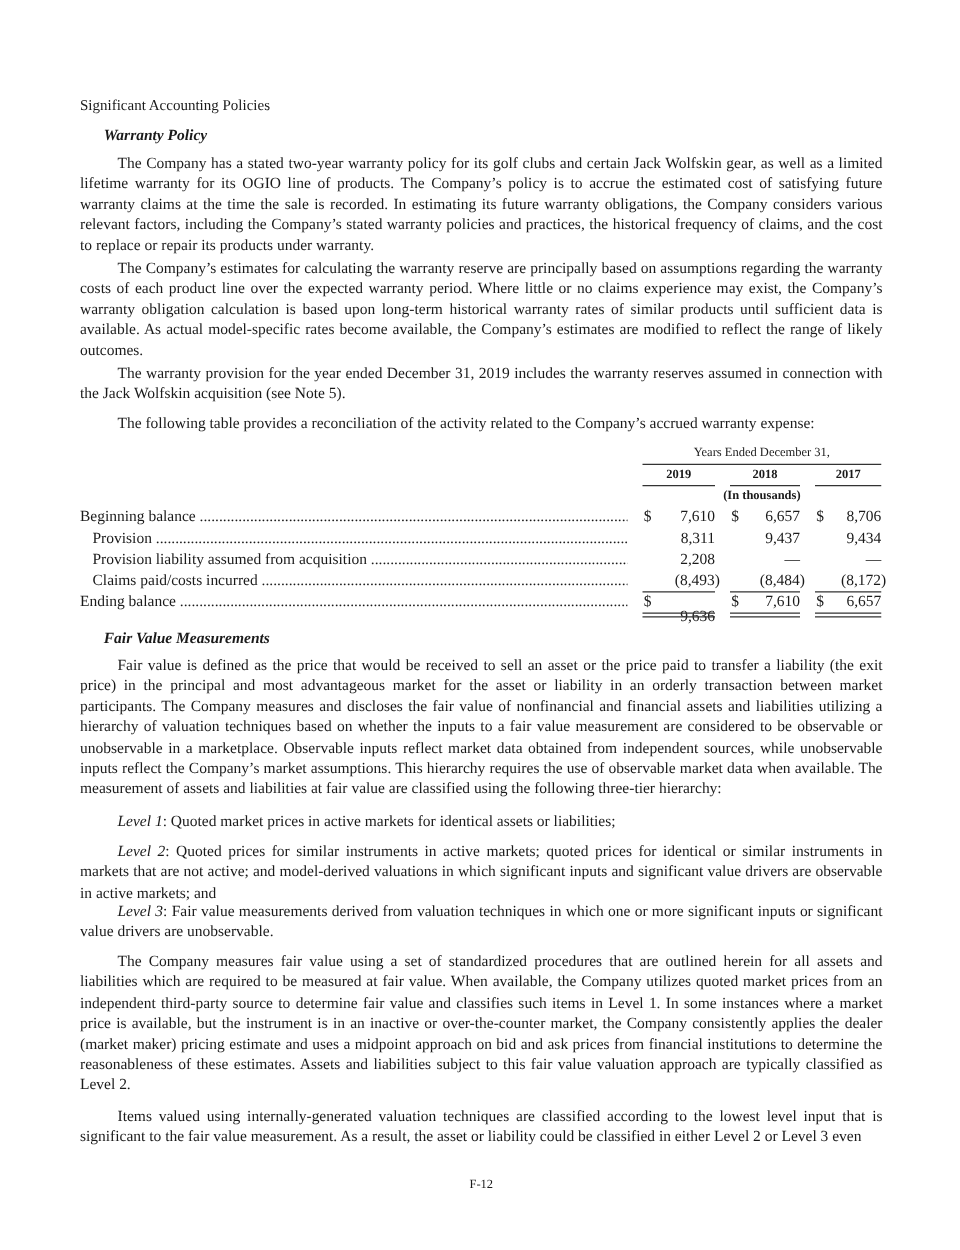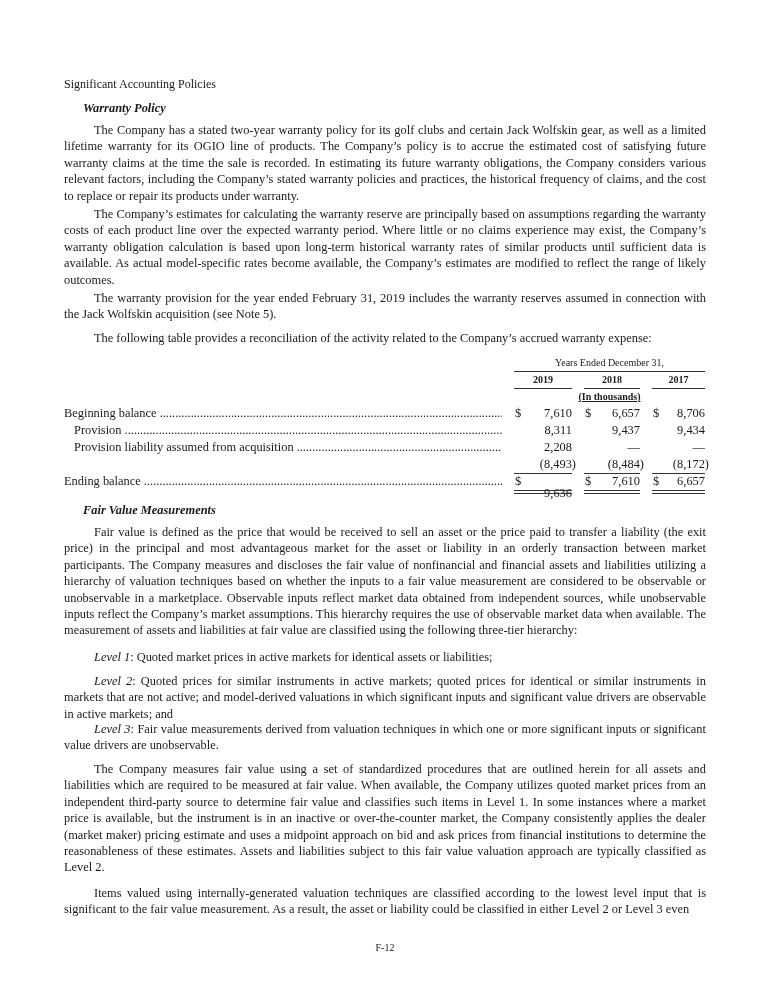--- a/index.html
+++ b/index.html
@@ -10,42 +10,42 @@
   .indent { text-indent: 30px; }
   .h1 { position: absolute; top: 77px; left: 0; font-weight: normal; font-size: 12px; }
   .h2 { font-style: italic; font-weight: bold; font-size: 12.4px; position: absolute; left: 19px; text-align: center; }
   .para { position: absolute; left: 0; width: 642px; }
   .lvl { font-style: italic; }
   
   .tbl { position: absolute; left: 0; width: 642px; font-size: 12.4px; }
   .th-years { position: absolute; left: 450px; width: 191px; text-align: center; font-weight: normal; font-size: 10px; top: 0; }
   .th-line { position: absolute; height: 0; border-top: 1.5px solid #333; }
   .th-year { position: absolute; text-align: center; font-weight: bold; font-size: 10px; }
-  .th-unit { position: absolute; left: 450px; width: 191px; text-align: center; font-weight: bold; font-size: 10px; text-decoration: underline; }
+  .th-unit { position: absolute; left: 450px; width: 191px; text-align: center; font-weight: bold; font-size: 10px; }
   .row { position: absolute; left: 0; width: 642px; height: 16px; }
   .row .label { position: absolute; left: 0; width: 438px; overflow: hidden; white-space: nowrap; }
   .row .label.sub { left: 10px; width: 428px; }
   .row .label::after { content: " ......................................................................................................................................................................................................................"; }
   .cur { position: absolute; }
   .val { position: absolute; text-align: right; }
   .rule { position: absolute; height: 0; border-top: 1px solid #333; }
   .drule { position: absolute; height: 2px; border-top: 1px solid #333; border-bottom: 1px solid #333; }
   .footer { position: absolute; top: 942px; left: 0; width: 642px; text-align: center; font-size: 10px; }
 </style>
 </head>
 <body>
 
 <div class="page">
 
   <div class="h1">Significant Accounting Policies</div>
   <div class="h2" style="top:101px;">Warranty Policy</div>
 
   <p class="txt indent para" style="top:122px;">The Company has a stated two-year warranty policy for its golf clubs and certain Jack Wolfskin gear, as well as a limited lifetime warranty for its OGIO line of products. The Company’s policy is to accrue the estimated cost of satisfying future warranty claims at the time the sale is recorded. In estimating its future warranty obligations, the Company considers various relevant factors, including the Company’s stated warranty policies and practices, the historical frequency of claims, and the cost to replace or repair its products under warranty.</p>
   <p class="txt indent para" style="top:206px;">The Company’s estimates for calculating the warranty reserve are principally based on assumptions regarding the warranty costs of each product line over the expected warranty period. Where little or no claims experience may exist, the Company’s warranty obligation calculation is based upon long-term historical warranty rates of similar products until sufficient data is available. As actual model-specific rates become available, the Company’s estimates are modified to reflect the range of likely outcomes.</p>
-  <p class="txt indent para" style="top:290px;">The warranty provision for the year ended February 31, 2019 includes the warranty reserves assumed in connection with the Jack Wolfskin acquisition (see Note 5).</p>
+  <p class="txt indent para" style="top:290px;">The warranty provision for the year ended December 31, 2019 includes the warranty reserves assumed in connection with the Jack Wolfskin acquisition (see Note 5).</p>
   <p class="txt indent para" style="top:330px;">The following table provides a reconciliation of the activity related to the Company’s accrued warranty expense:</p>
 
   <div class="tbl" style="top:357px;">
     <div class="th-years">Years Ended December 31,</div>
     <div class="th-line" style="top:14px; left:450px; width:191px;"></div>
 
     <div class="th-year" style="top:17px; left:450px; width:58px;">2019</div>
     <div class="th-year" style="top:17px; left:520px; width:56px;">2018</div>
     <div class="th-year" style="top:17px; left:588px; width:53px;">2017</div>
     <div class="th-line" style="top:31px; left:450px; width:58px;"></div>
@@ -71,20 +71,21 @@
     </div>
 
     <div class="row" style="top:83px;">
       <span class="label sub">Provision liability assumed from acquisition</span>
       <span class="val" style="left:460px; width:48px;">2,208</span>
       <span class="val" style="left:530px; width:46px;">—</span>
       <span class="val" style="left:598px; width:43px;">—</span>
     </div>
 
     <div class="row" style="top:100px;">
+      <span class="label sub">Claims paid/costs incurred</span>
       <span class="val" style="left:460px; width:52px;">(8,493)</span>
       <span class="val" style="left:530px; width:50px;">(8,484)</span>
       <span class="val" style="left:598px; width:47px;">(8,172)</span>
     </div>
     <div class="rule" style="top:116px; left:450px; width:58px;"></div>
     <div class="rule" style="top:116px; left:520px; width:56px;"></div>
     <div class="rule" style="top:116px; left:588px; width:53px;"></div>
 
     <div class="row" style="top:117px;">
       <span class="label">Ending balance</span>

